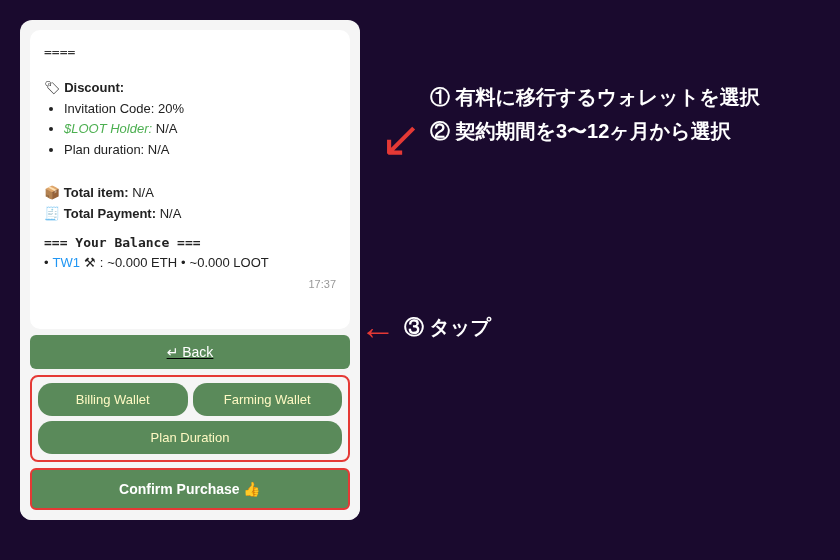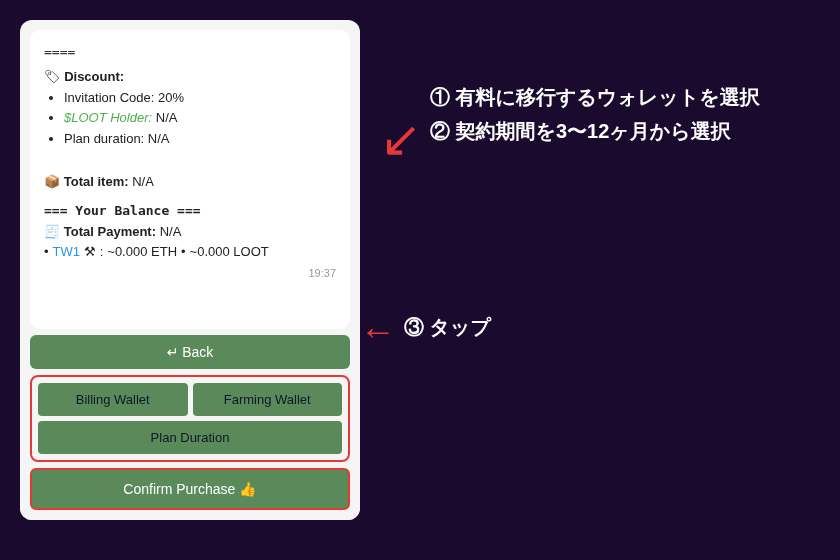--- a/index.html
+++ b/index.html
@@ -99,20 +99,21 @@
       background: #f5f5f5;
       padding: 6px 10px 10px 10px;
       display: flex;
       flex-direction: column;
       gap: 6px;
     }
 
     .back-close-row {
       display: flex;
       gap: 9px;
+      text-decoration: underline;
     }
 
     .btn-back, .btn-close {
       flex: 1;
       padding: 9px 10px;
       border: none;
       border-radius: 6px;
       font-size: 14px;
       font-weight: 500;
       cursor: pointer;
@@ -141,41 +142,41 @@
       background: transparent;
     }
 
     .wallet-row {
       display: flex;
       gap: 5px;
     }
 
     .btn-billing, .btn-farming, .btn-duration {
       background: #5a8a5a;
-      color: #0f172a;
+      color: #fef9c3;
       border: none;
-      border-radius: 4px;
+      border-radius: 14px;
       padding: 9px 8px;
       font-size: 13px;
       cursor: pointer;
       font-weight: 500;
     }
 
     .btn-billing { flex: 1; }
     .btn-farming { flex: 1; }
     .btn-duration { width: 100%; padding: 9px; }
 
     .btn-confirm {
       background: #5a8a5a;
       color: white;
       border: 2.5px solid #e53935;
       border-radius: 6px;
       padding: 11px;
       font-size: 14px;
-      font-weight: 400;
+      font-weight: 700;
       cursor: pointer;
       width: 100%;
     }
 
     
     .annotation-area {
       flex: 1;
       display: flex;
       flex-direction: column;
       justify-content: flex-start;
@@ -211,52 +212,52 @@
     }
   </style>
 </head>
 <body>
 
 <div class="main-container">
 
   <div class="chat-card">
     <div class="chat-content">
       <div class="equals">====</div>
-      <div style="margin-top:4px;">
+      <div style="margin-top:15px;">
         <span>🏷</span>
         <strong>Discount:</strong>
       </div>
       <ul>
         <li>Invitation Code: 20%</li>
         <li><span class="loot-text">$LOOT Holder:</span> N/A</li>
         <li>Plan duration: N/A</li>
       </ul>
       <div style="margin-top:22px;">
         <span>📦</span>
         <strong>Total item:</strong>
         <span>N/A</span>
       </div>
-      <div style="margin-top:8px;">
-        <span class="balance-title">=== Your Balance ===</span>
-      </div>
       <div>
         <span>🧾</span>
         <strong>Total Payment:</strong>
         <span>N/A</span>
+      </div>
+      <div style="margin-top:8px;">
+        <span class="balance-title">=== Your Balance ===</span>
       </div>
       <div class="wallet-line">
         <span class="separator">•</span>
         <span class="tw-text">TW1</span>
         <span>⚒</span>
         <span>:</span>
         <span>~0.000 ETH</span>
         <span>•</span>
         <span>~0.000 LOOT</span>
       </div>
-      <div class="timestamp">19:37</div>
+      <div class="timestamp">17:37</div>
     </div>
 
     <div class="buttons-area">
       <div class="back-close-row">
         <button class="btn-back">↵ Back</button>
       </div>
       <div class="plan-buttons">
         <div class="wallet-row">
           <button class="btn-billing">Billing Wallet</button>
           <button class="btn-farming">Farming Wallet</button>

